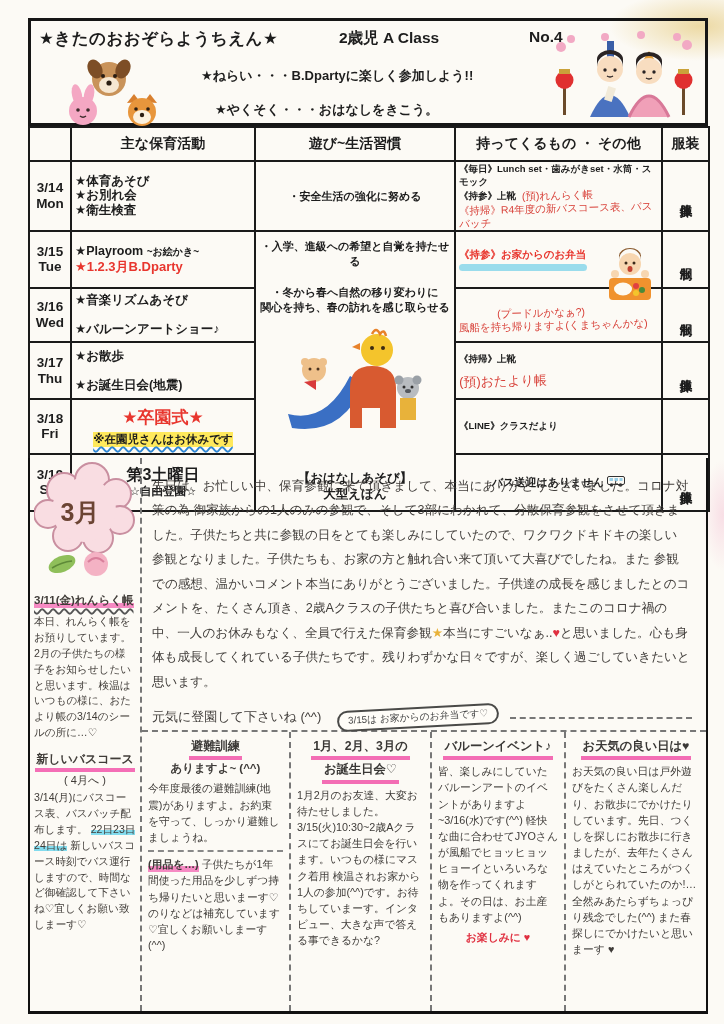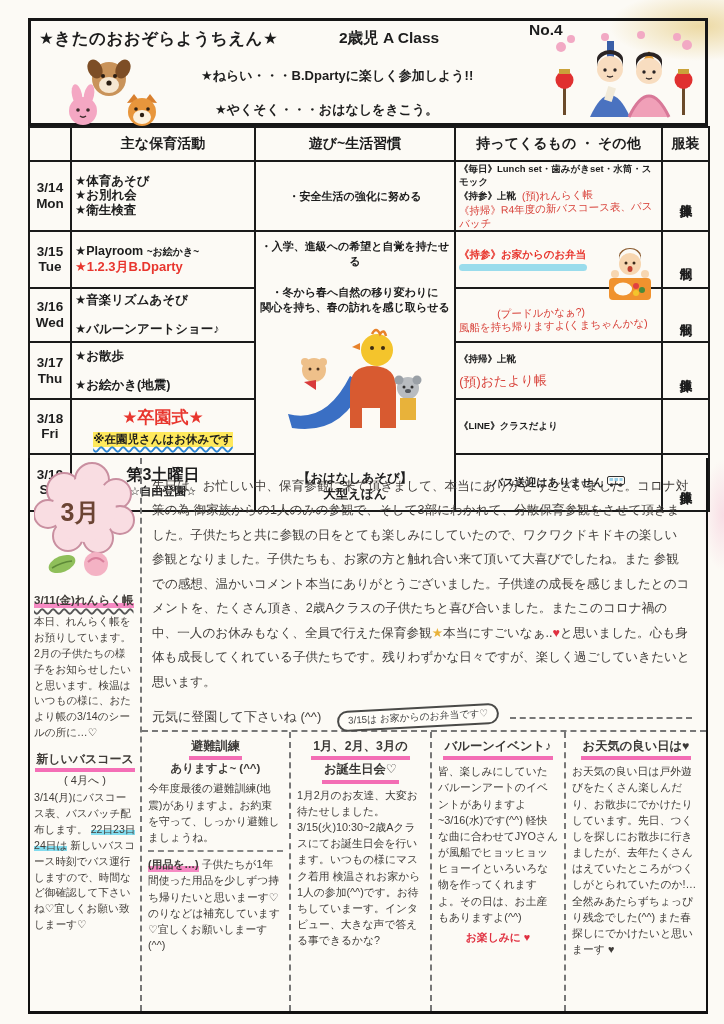--- a/index.html
+++ b/index.html
@@ -15,21 +15,21 @@
       radial-gradient(ellipse 30px 80px at 723px 515px, rgba(240,160,195,.30), transparent 70%),
       #fcfaf5;
   }
   
   .header-box{
     position:absolute;left:28px;top:18px;width:680px;height:108px;
     border:3px solid #161616;background:transparent;box-sizing:border-box;
   }
   .h-school{position:absolute;left:8px;top:7px;font-size:16.5px;font-weight:bold;letter-spacing:.5px;}
   .h-class{position:absolute;left:308px;top:7px;font-size:15.5px;font-weight:bold;}
-  .h-no{position:absolute;left:498px;top:0;font-size:15.5px;font-weight:bold;}
+  .h-no{position:absolute;left:498px;top:7px;font-size:15.5px;font-weight:bold;}
   .h-aim{position:absolute;left:170px;top:46px;font-size:13px;font-weight:bold;}
   .h-promise{position:absolute;left:184px;top:80px;font-size:13px;font-weight:bold;}
   .h-animals{position:absolute;left:30px;top:36px;}
   .h-hina{position:absolute;right:2px;top:4px;}
   
   table.sched{position:absolute;left:28px;top:126px;border-collapse:collapse;table-layout:fixed;width:680px;}
   .sched td,.sched th{border:2px solid #1a1a1a;padding:1px 3px;vertical-align:middle;box-sizing:border-box;overflow:visible;}
   .sched th{font-size:14px;font-weight:bold;text-align:center;}
   .pre{white-space:pre-line;}
   .datecell{text-align:center;font-weight:bold;padding:0;}
@@ -299,21 +299,21 @@
           </td>
     </tr>
 
     <tr style="height:52px">
       <td class="datecell">
         <span class="date-n">3/17</span>
         <span class="date-d">Thu</span>
       </td>
       <td class="acts pre">★お散歩
 
-★お絵かき(地震)</td>
+★お誕生日会(地震)</td>
       <td class="bring">
         <div>《持帰》上靴</div>
         <div class="hand-red big" style="margin-top:6px">(預)おたより帳</div>
       </td>
       <td>
             <span class="vclothes">体操服</span>
           </td>
     </tr>
 
     <tr style="height:50px">

